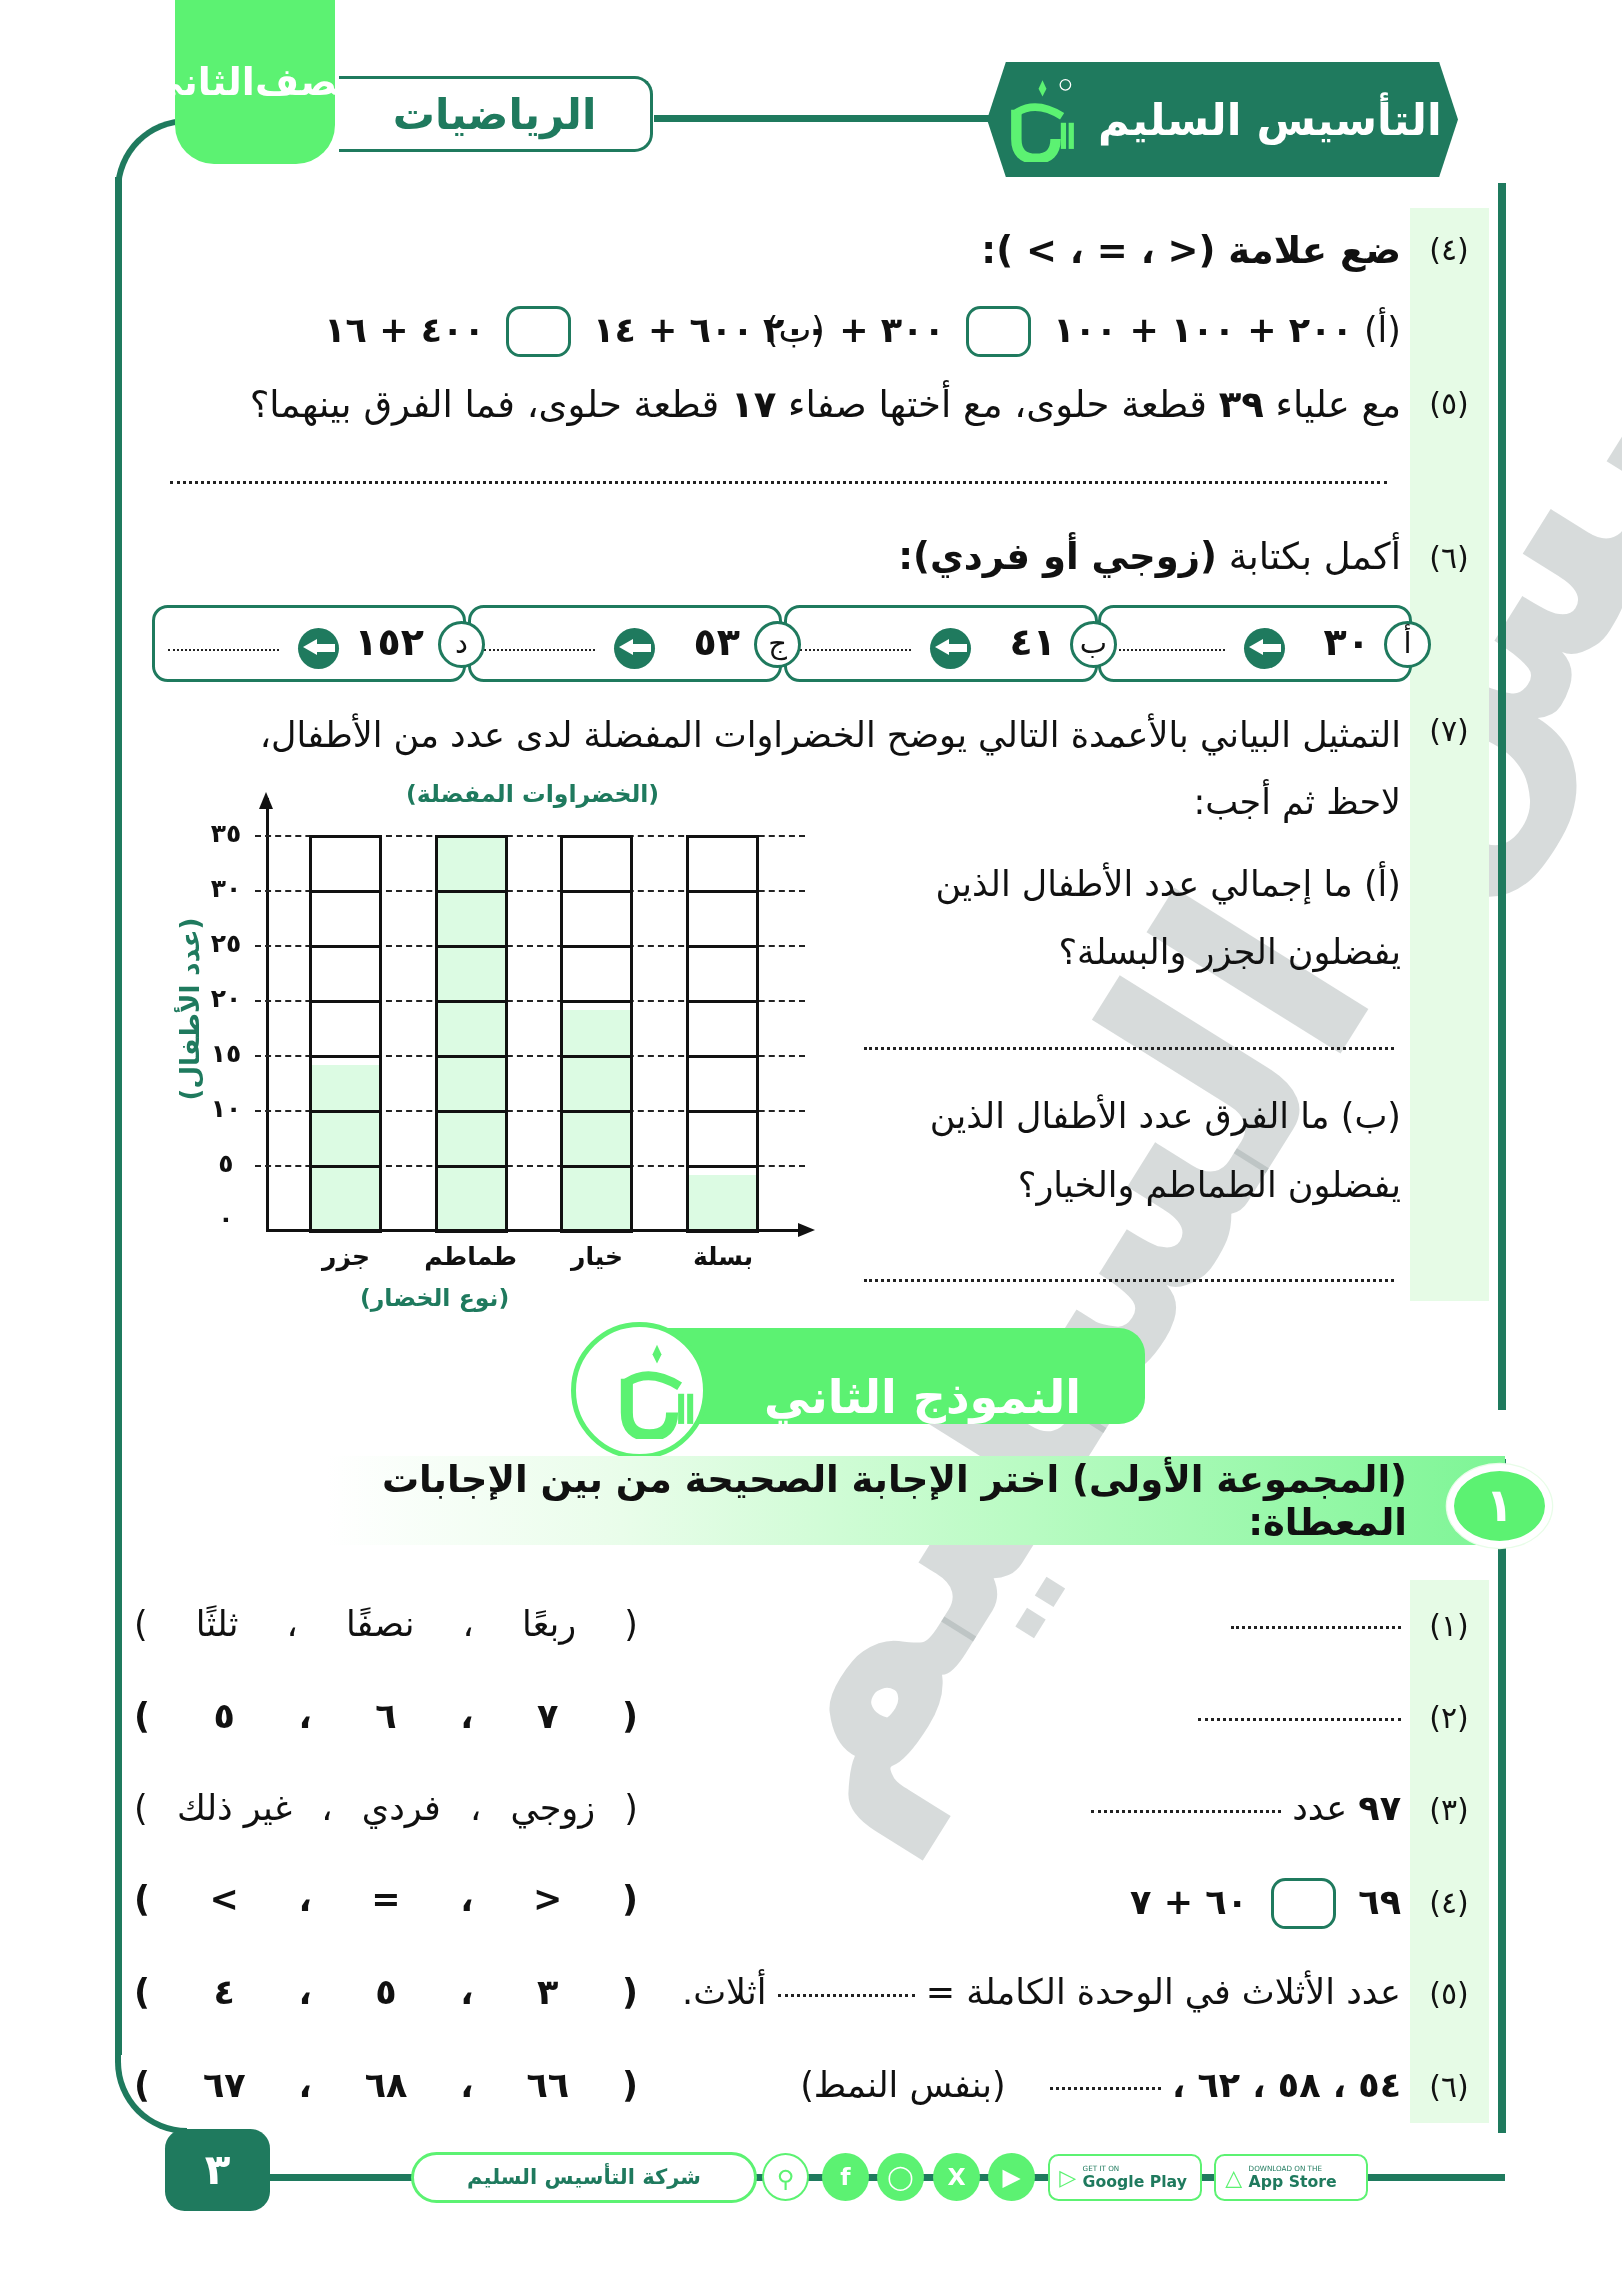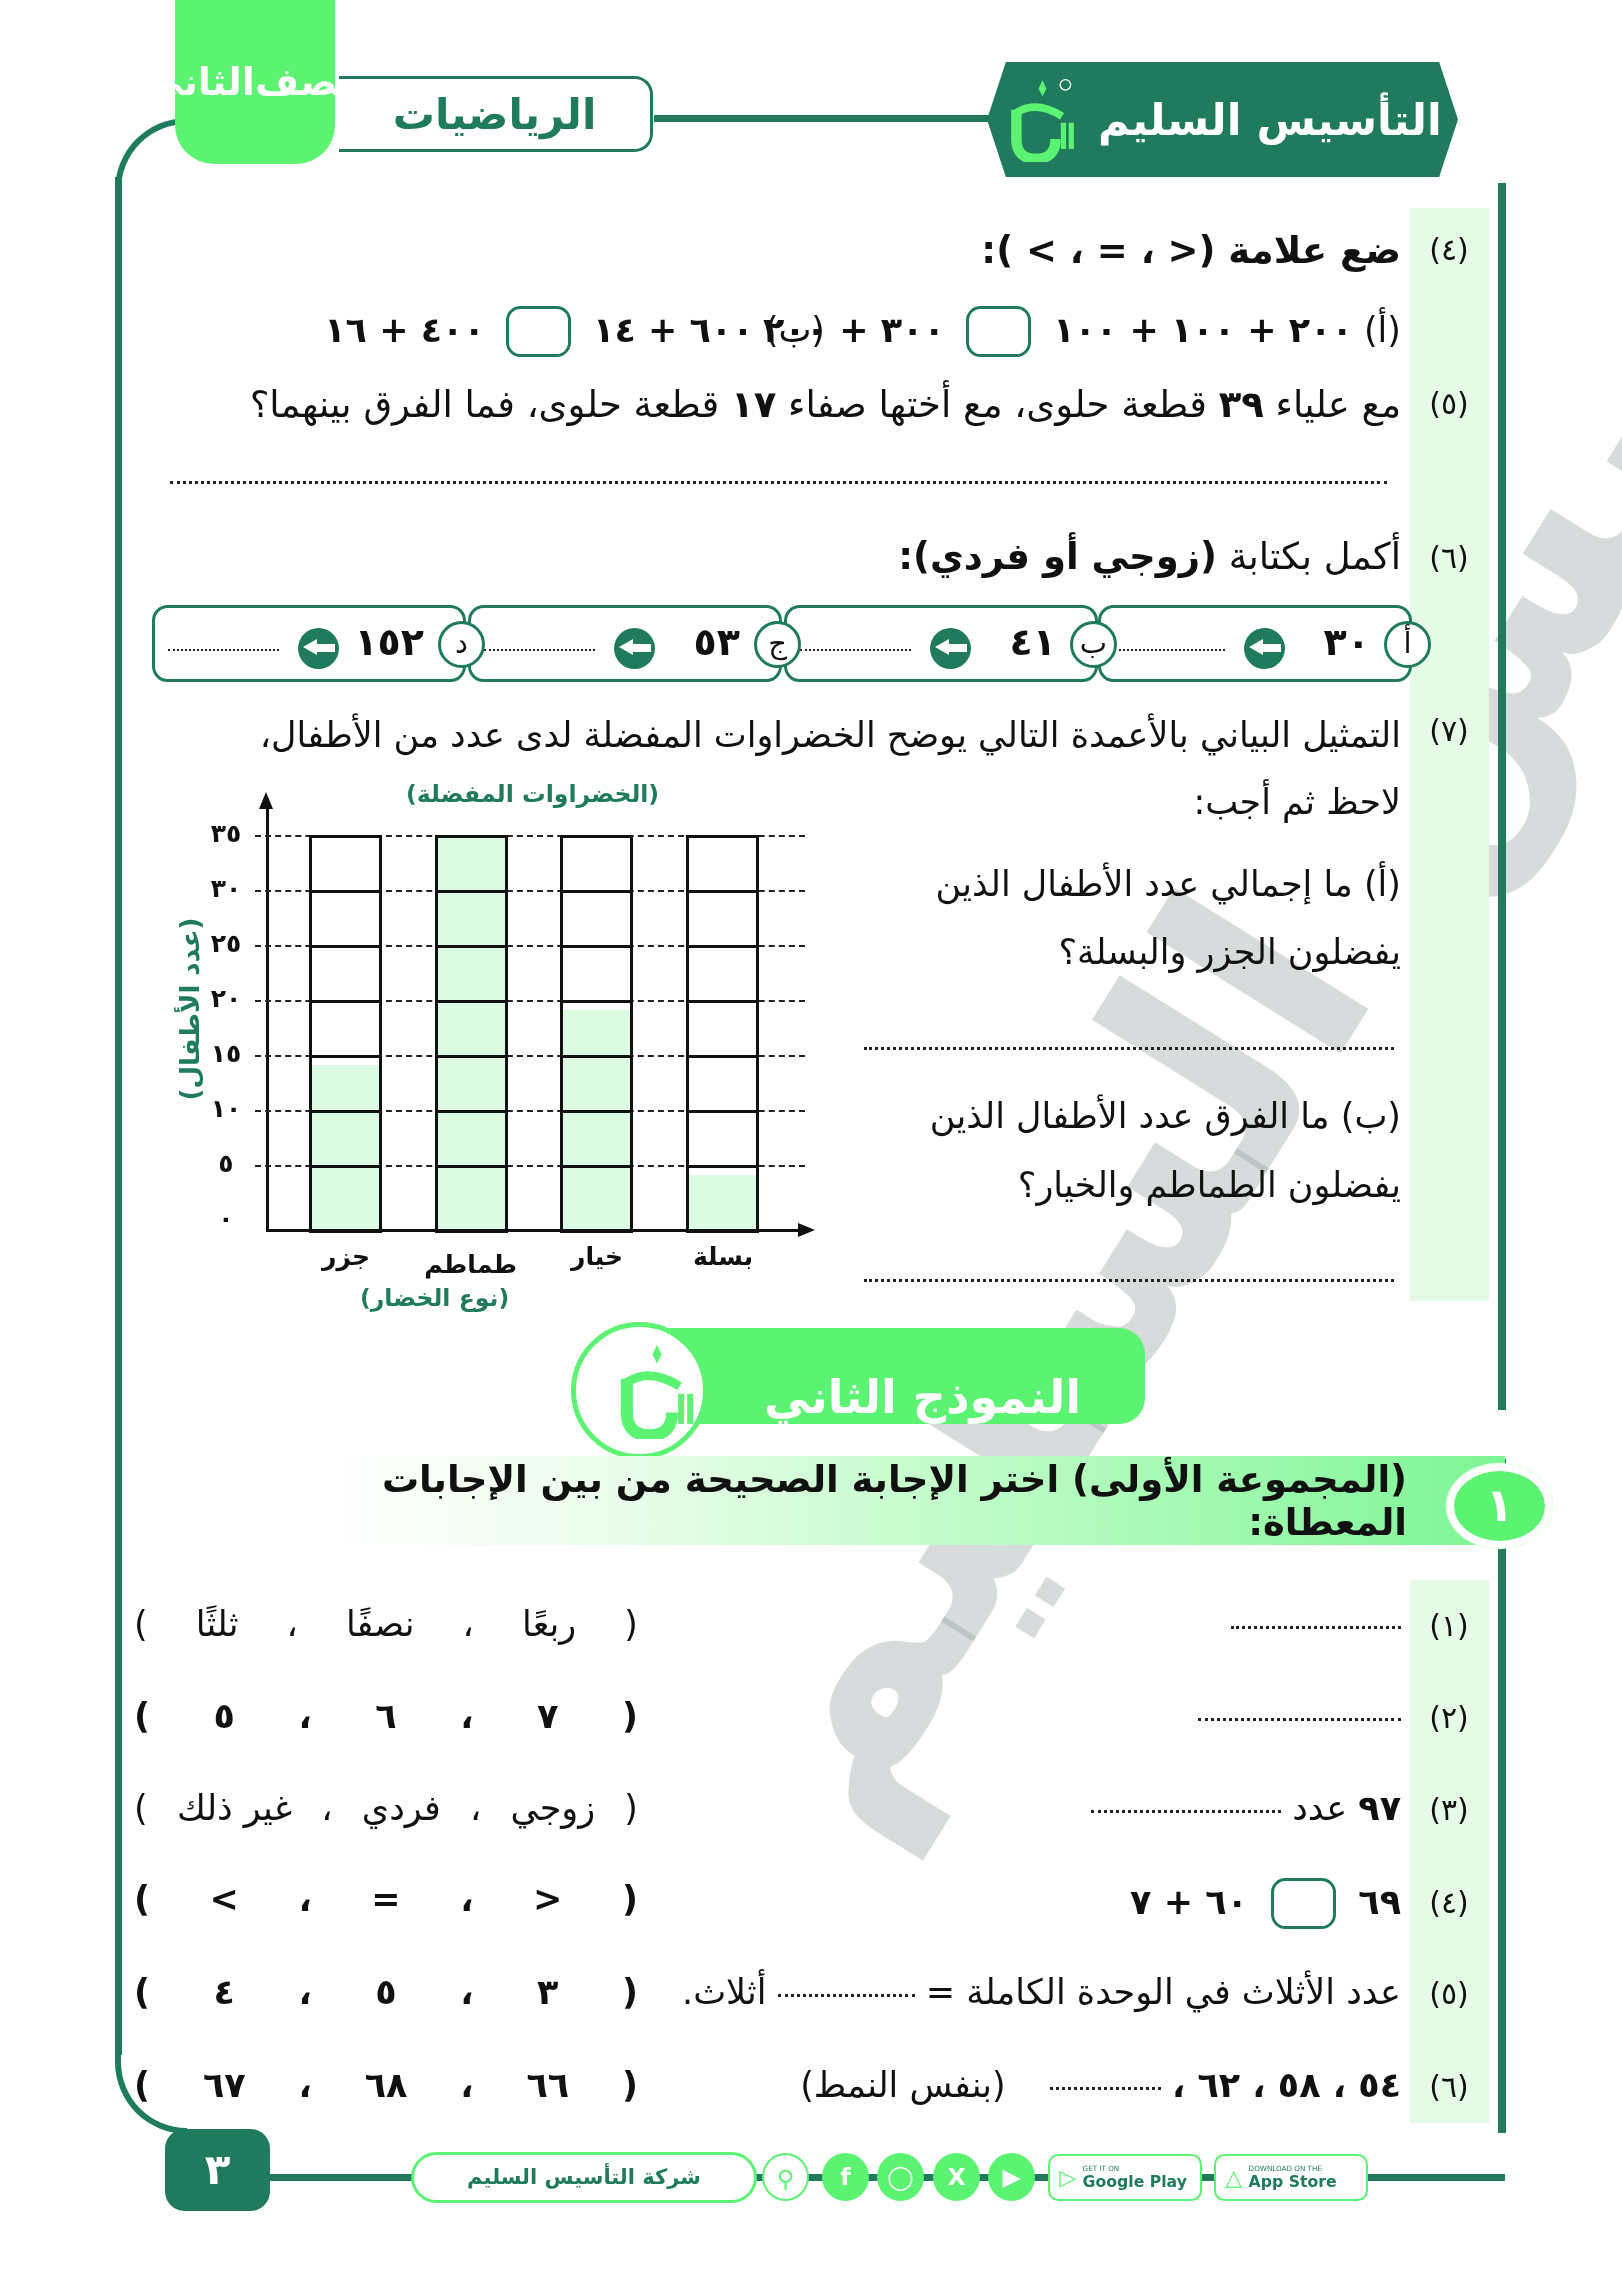--- a/index.html
+++ b/index.html
@@ -240,21 +240,21 @@
     <div class="bar-cell" style="top:162px;"></div>
     <div class="bar-cell" style="top:217px;"></div>
     <div class="bar-cell" style="top:272px;"></div>
     <div class="bar-cell" style="top:327px;"></div>
   </div>
 
   <div class="x-axis"></div>
   <div class="x-arrow"></div>
 
   <div class="bar-label" style="left:156px;">جزر</div>
-  <div class="bar-label" style="left:281px;margin-top:8px;">طماطم</div>
+  <div class="bar-label" style="left:281px;">طماطم</div>
   <div class="bar-label" style="left:407px;">خيار</div>
   <div class="bar-label" style="left:533px;">بسلة</div>
   <div class="x-label">(نوع الخضار)</div>
 </div>
 
 <div class="model-banner">
   <span>النموذج الثاني</span>
 </div>
 <div class="model-logo">
   <svg viewBox="0 0 120 130" style="width:92px;height:98px;margin:14.4px 0 0 18.3px;">

